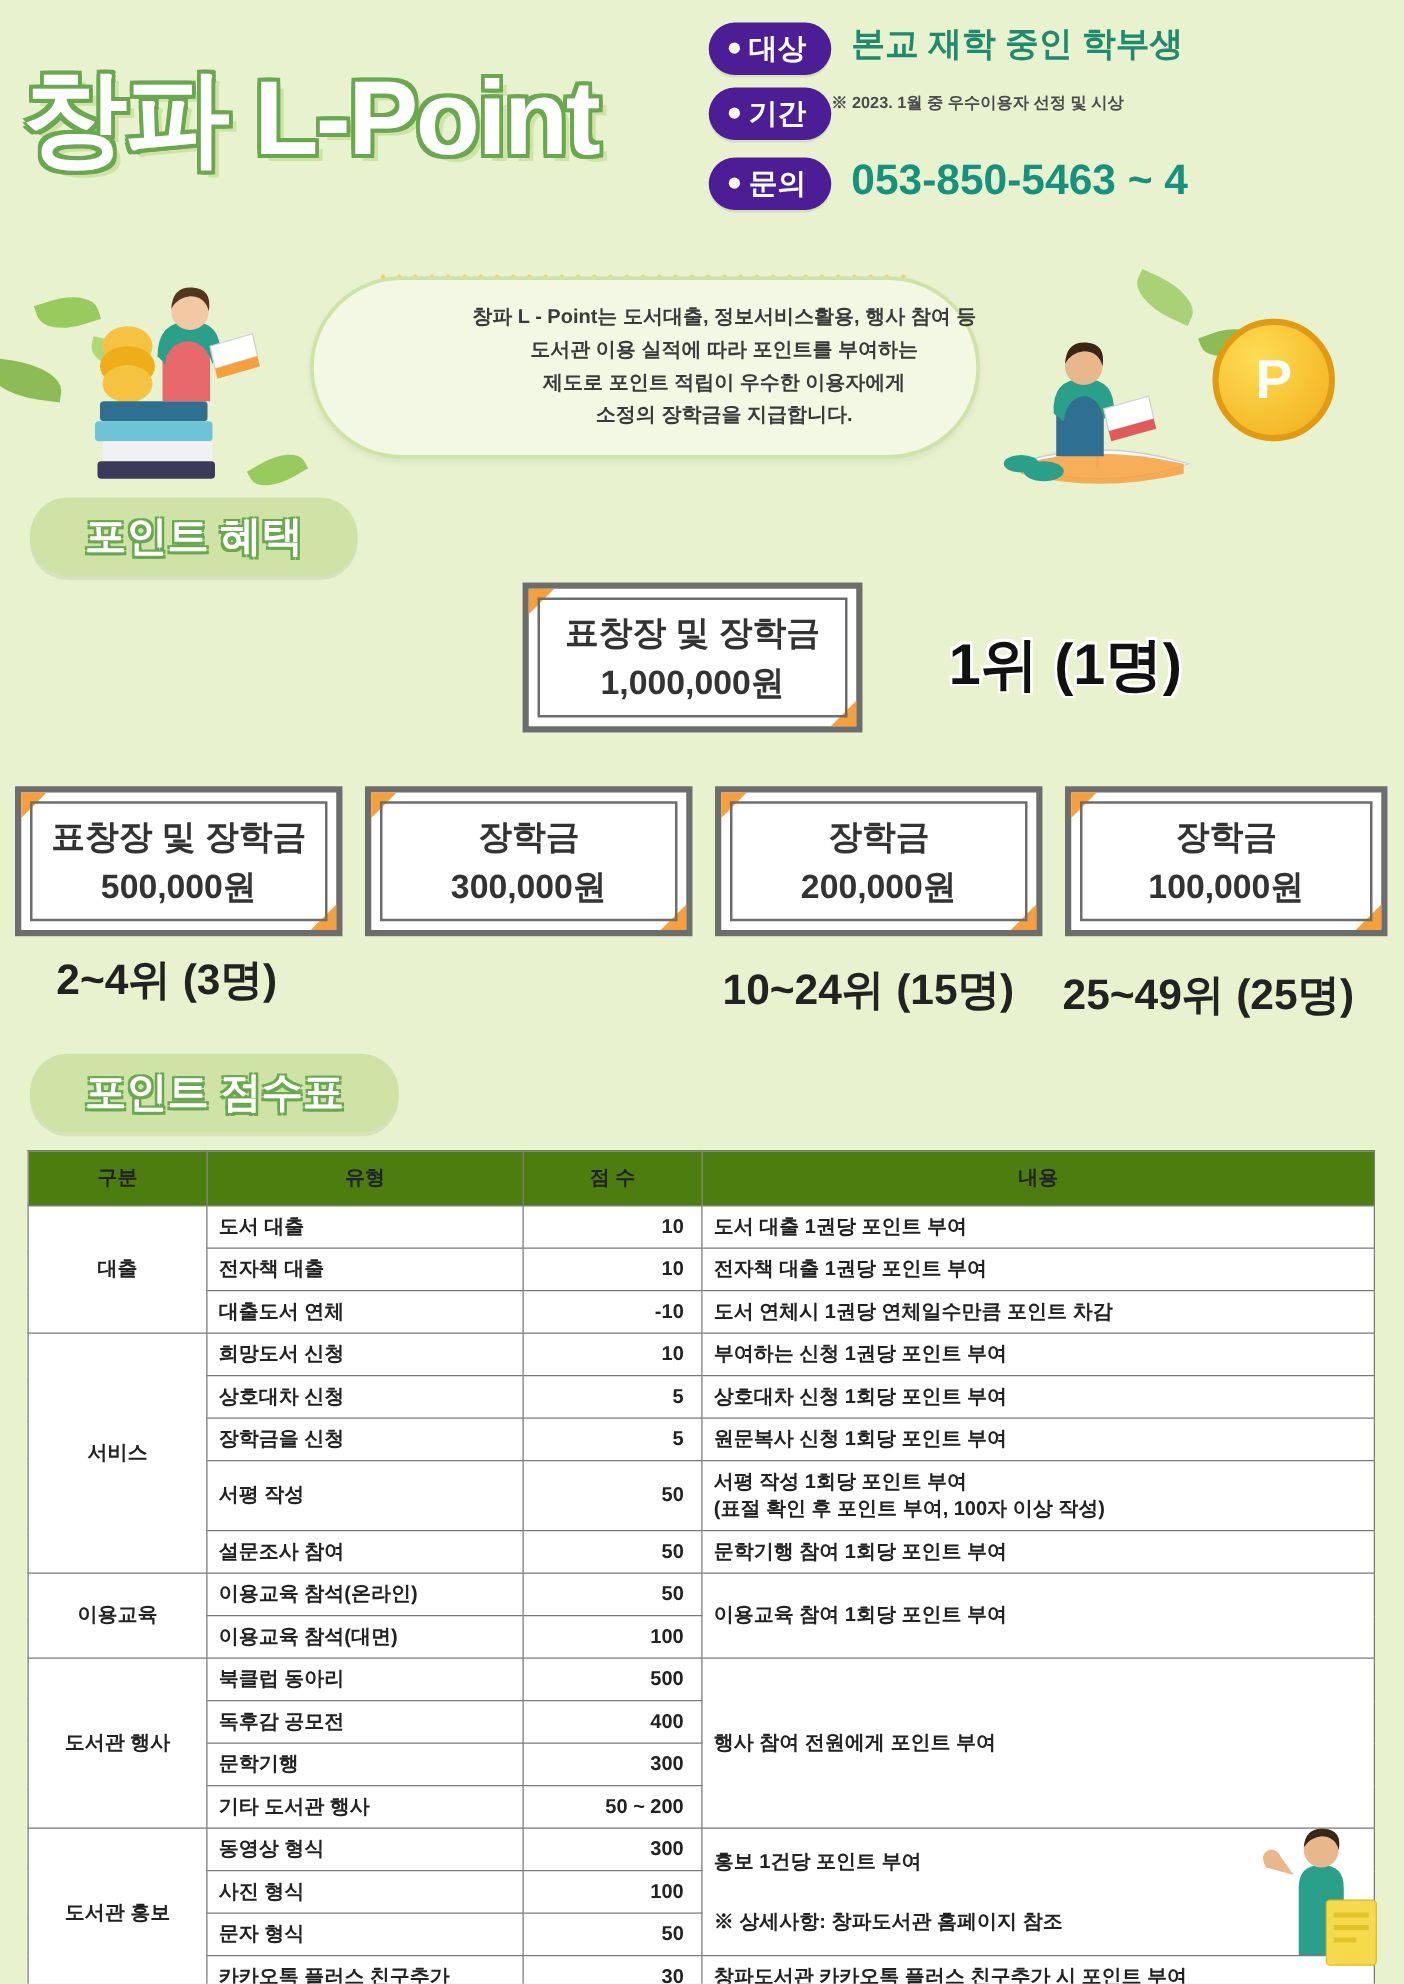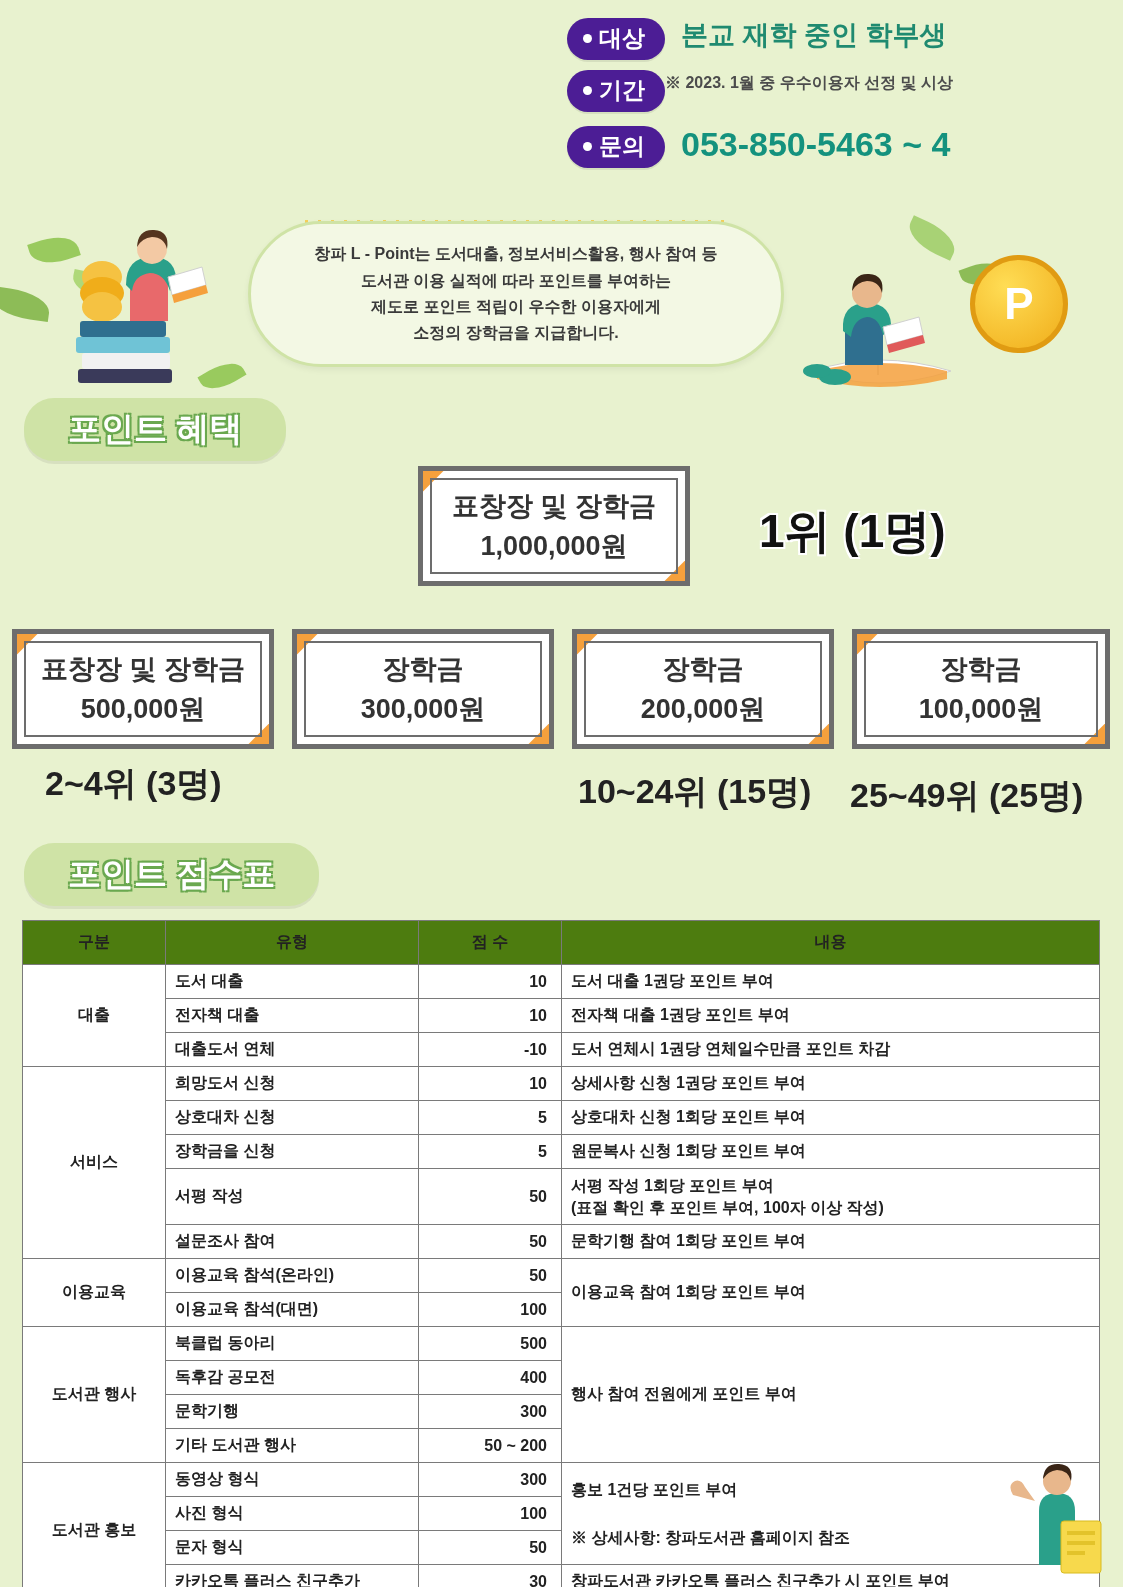--- a/index.html
+++ b/index.html
@@ -25,29 +25,29 @@
   .info-rows{position:absolute;right:16px;top:18px;width:540px;}
   .info-row{display:flex;align-items:flex-start;margin-bottom:10px;}
   .pill{
     background:#4c1d95;color:#fff;border-radius:22px;
     padding:5px 20px 6px 16px;font-size:23px;font-weight:bold;
     white-space:nowrap;display:flex;align-items:center;gap:7px;
     box-shadow:0 2px 0 rgba(0,0,0,.08);
   }
   .pill .dot{width:9px;height:9px;border-radius:50%;background:#ffffff;display:inline-block;}
   .info-val{margin-left:16px;font-size:27px;font-weight:bold;color:#1f8a70;line-height:1.1;padding-top:3px;}
-  .info-sub{font-size:16px;font-weight:bold;color:#4c4c4c;margin-top:3px;}
+  .info-sub{font-size:13px;font-weight:bold;color:#4c4c4c;margin-top:3px;}
   .phone{font-size:34px;font-weight:bold;color:#14927e;padding-top:0;}
 
   
   .intro-zone{position:relative;height:195px;}
   .bubble{
     position:absolute;left:248px;top:6px;width:530px;height:140px;
     background:#f3f8e4;border:3px solid #cfe3a6;border-radius:80px;
-    display:flex;align-items:center;justify-content:center;text-align:center;
+    display:flex;align-items:center;justify-content:flex-end;text-align:center;
     box-shadow:0 3px 6px rgba(0,0,0,.06);
   }
   .bubble p{margin:0;font-size:16px;font-weight:bold;color:#3a3a3a;line-height:1.65;}
   .dots{position:absolute;left:300px;top:0px;width:430px;height:120px;
     background:radial-gradient(circle, #f6c945 1.6px, transparent 1.8px);
     background-size:13px 13px;opacity:.85;z-index:-1;}
   .leaf{position:absolute;background:#8bc34a;border-radius:0 70% 0 70%;opacity:.85;}
   .coin{
     position:absolute;right:55px;top:40px;width:88px;height:88px;border-radius:50%;
     background:radial-gradient(circle at 35% 30%,#ffdd55,#f0ad1a);
@@ -85,20 +85,21 @@
   thead th{background:#4d7c0f;text-align:center;font-size:16px;padding:11px 6px;}
   td.c{text-align:center;}
   td.r{text-align:right;padding-right:14px;}
   td.l{text-align:left;}
   .mascot{position:absolute;right:18px;bottom:8px;}
 </style>
 </head>
 <body>
 
 <div class="header">
+  <div class="title">창파 L-Point</div>
 
   <div class="info-rows">
 
     <div class="info-row">
       <div class="pill">
         <span class="dot"></span>
         <span>대상</span>
       </div>
       <div>
         <div class="info-val">본교 재학 중인 학부생</div>
@@ -268,21 +269,21 @@
       <tr>
         <td class="l">대출도서 연체</td>
         <td class="r">-10</td>
         <td class="l">도서 연체시 1권당 연체일수만큼 포인트 차감</td>
       </tr>
 
       <tr>
         <td class="c" rowspan="5">서비스</td>
         <td class="l">희망도서 신청</td>
         <td class="r">10</td>
-        <td class="l">상세사항 신청 1권당 포인트 부여</td>
+        <td class="l">부여하는 신청 1권당 포인트 부여</td>
       </tr>
       <tr>
         <td class="l">상호대차 신청</td>
         <td class="r">5</td>
         <td class="l">상호대차 신청 1회당 포인트 부여</td>
       </tr>
       <tr>
         <td class="l">장학금을 신청</td>
         <td class="r">5</td>
         <td class="l">원문복사 신청 1회당 포인트 부여</td>

